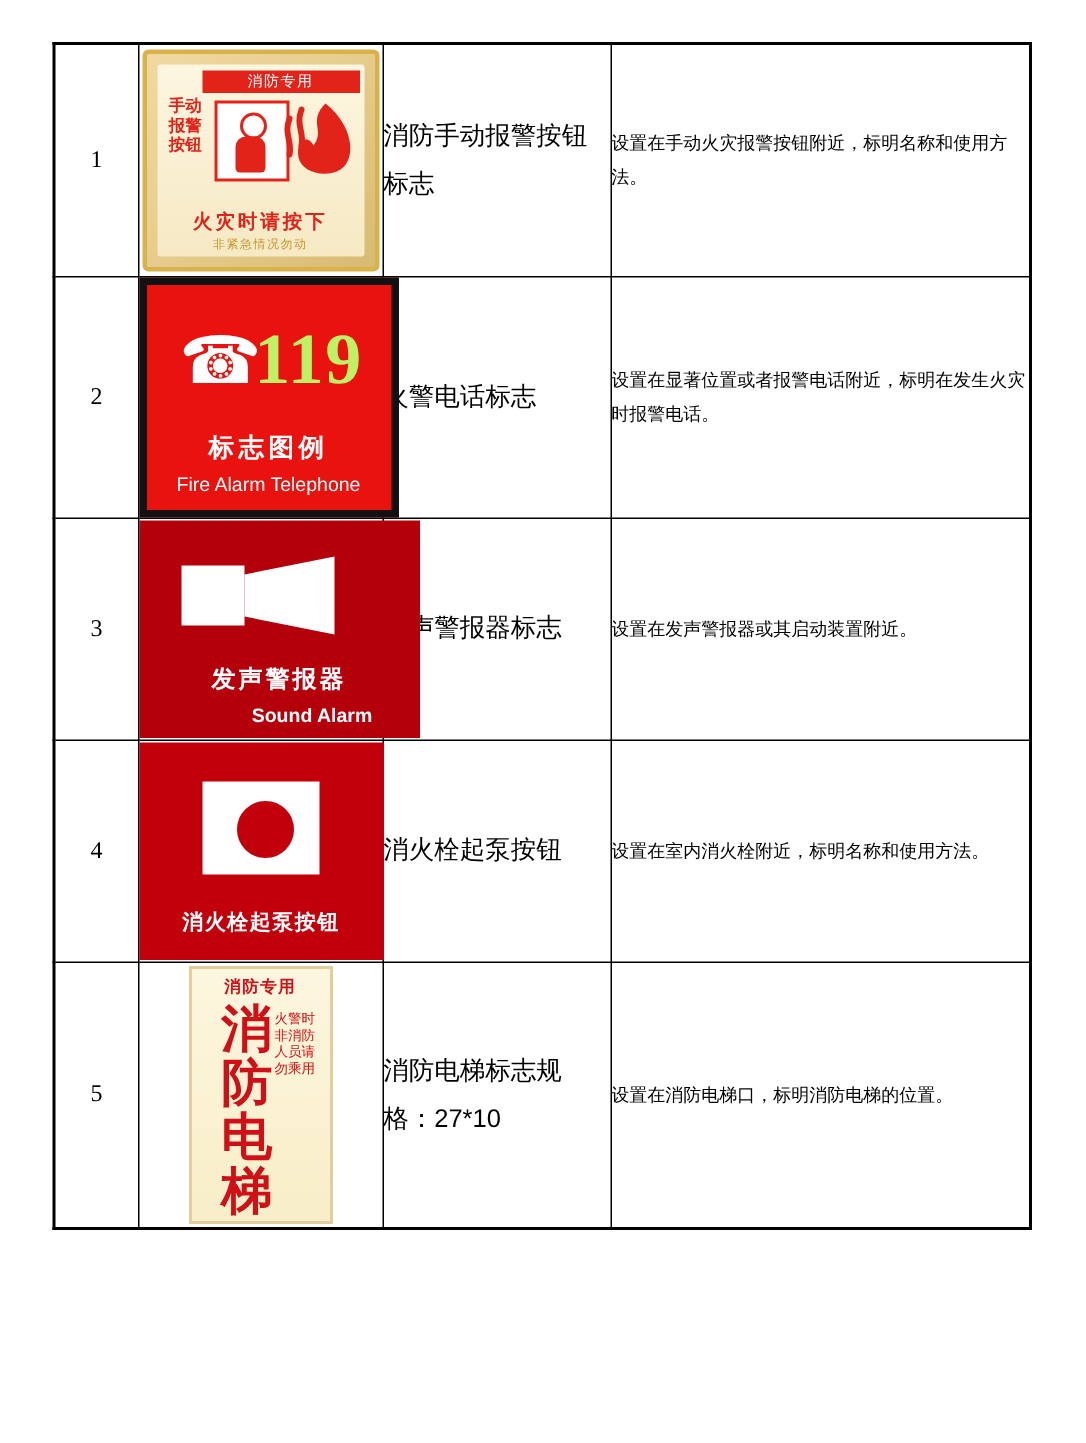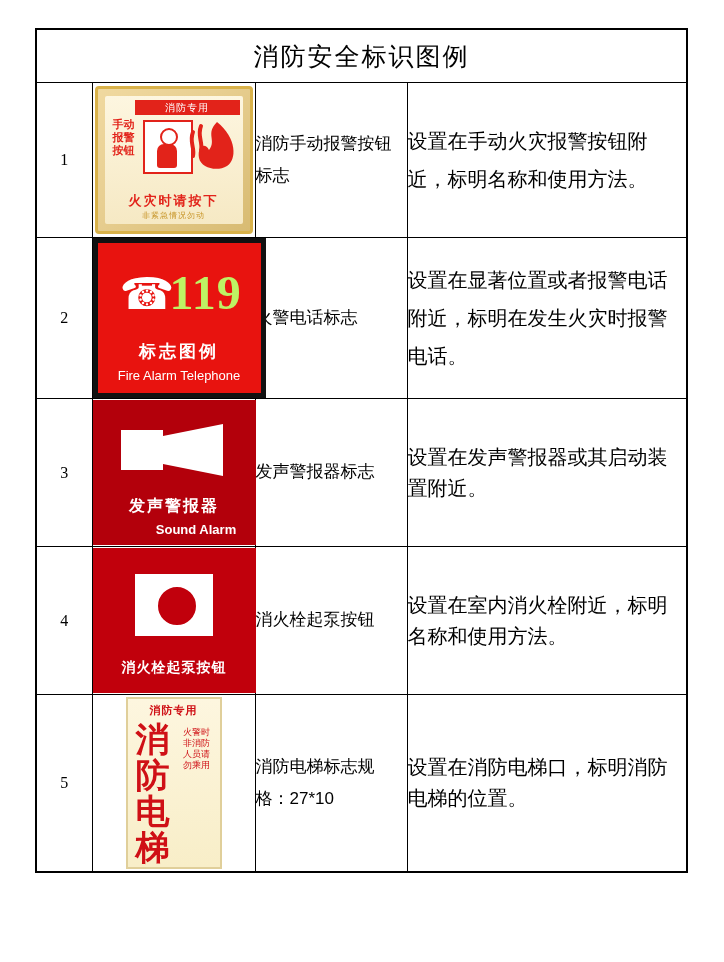--- a/index.html
+++ b/index.html
@@ -53,21 +53,21 @@
     text-align: center;
     font-size: 16px;
     font-family: "Liberation Serif", serif;
   }
   .name {
     font-size: 17px;
     line-height: 1.9;
     padding: 6px 8px;
   }
   .desc {
-    font-size: 20px;
+    font-size: 12px;
     line-height: 1.9;
     padding: 6px 9px;
   }
   .desc.tight { line-height: 1.55; }
   .imgcell {
     text-align: center;
     padding: 0;
   }
 
   
@@ -201,20 +201,21 @@
     font-size: 13px;
     font-weight: normal;
   }
 
   
   .sign3 {
     width: 163px;
     height: 145px;
     background: #b3000b;
     margin: 0;
+    padding-left: 24px;
   }
   .s3-horn {
     position: absolute;
     left: 26px; top: 22px;
     width: 112px; height: 56px;
   }
   .s3-cn {
     position: absolute;
     left: 0; right: 0; bottom: 28px;
     text-align: center;
@@ -282,21 +283,21 @@
     letter-spacing: 1px;
   }
   .s5-big {
     position: absolute;
     left: 8px; top: 22px;
     width: 46px;
     color: #cf1016;
     font-size: 34px;
     font-weight: bold;
     line-height: 36px;
-    text-align: left;
+    text-align: right;
     letter-spacing: 0;
   }
   .s5-side {
     position: absolute;
     right: 6px; top: 28px;
     width: 34px;
     color: #cf1016;
     font-size: 9px;
     line-height: 11px;
     text-align: center;
@@ -318,23 +319,20 @@
 
 <div class="page">
   <table class="legend">
     <colgroup>
       <col class="col-idx">
       <col class="col-img">
       <col class="col-name">
       <col class="col-desc">
     </colgroup>
     <tbody>
-      <tr>
-        <td class="title-cell" colspan="4">消防安全标识图例</td>
-      </tr>
 
       <tr>
         <td class="idx">1</td>
         <td class="imgcell row-img-1">
           <div class="sign sign1">
             <div class="s1-inner">
               <div class="s1-top">消防专用</div>
               <div class="s1-left">手动报警按钮</div>
               <div class="s1-white">
                 <div class="s1-btn"></div>

